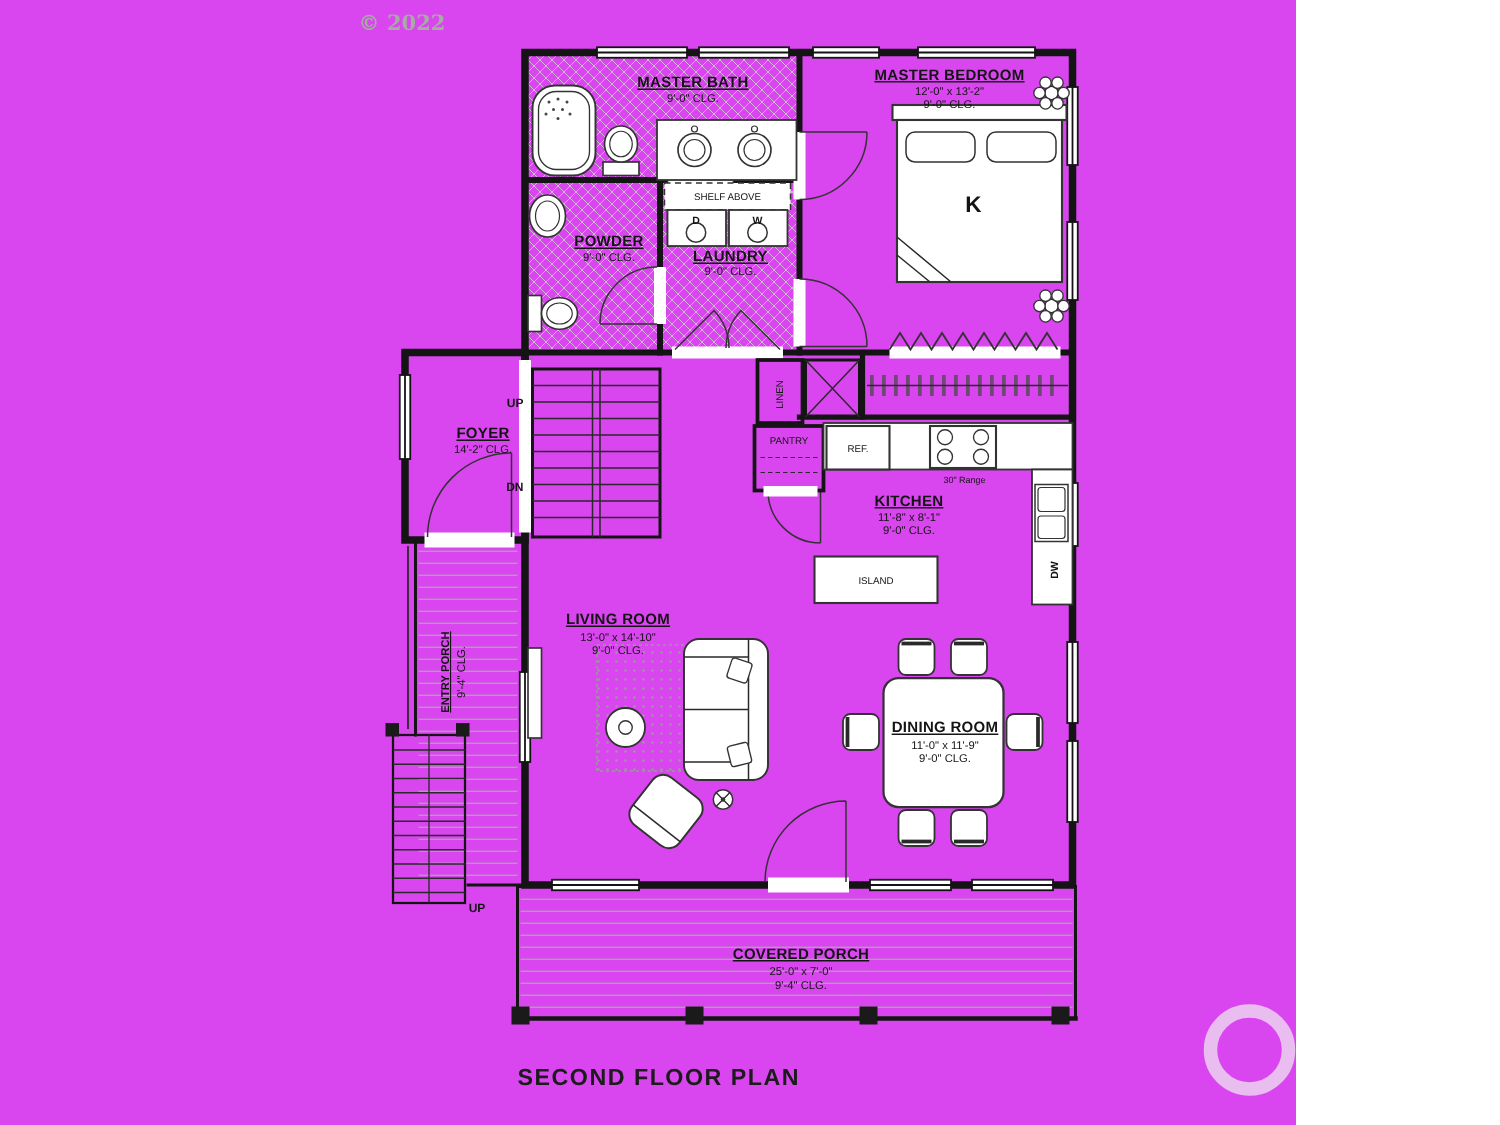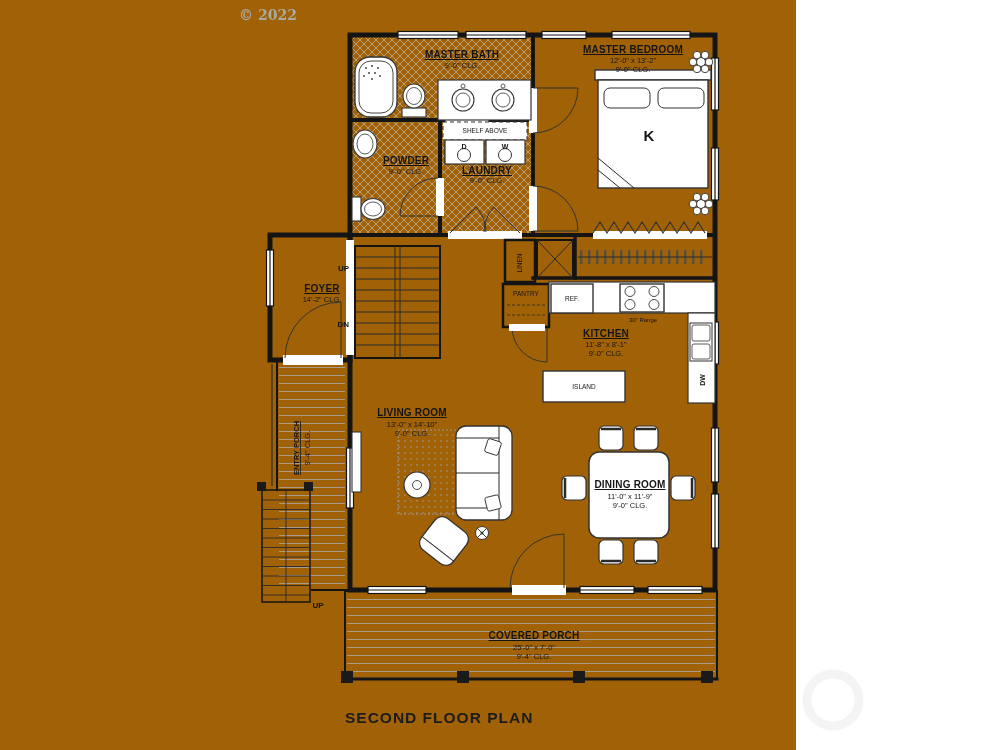--- a/index.html
+++ b/index.html
@@ -1,16 +1,16 @@
 <!DOCTYPE html>
 <html><head>
 <meta charset="utf-8">
 <style>
   html,body{margin:0;padding:0;background:#fff;width:1000px;height:750px;overflow:hidden}
-  .plan-wrap{position:relative;width:796px;height:750px;background:#a16207}
+  .plan-wrap{position:relative;width:864px;height:750px;background:#d946ef}
   svg{display:block}
   text{font-family:"Liberation Sans",sans-serif;fill:#141414}
   .room-name{font-size:10px;font-weight:bold;letter-spacing:.2px;text-decoration:underline}
   .room-name-sm{font-size:7.5px;font-weight:bold;text-decoration:underline}
   .room-dim{font-size:7.5px}
   .lbl{font-size:7px;font-weight:bold}
   .lbl-sm{font-size:6.5px}
   .lbl-tiny{font-size:6px}
   .stair-lbl{font-size:8px;font-weight:bold}
   .king{font-size:15px;font-weight:bold}

